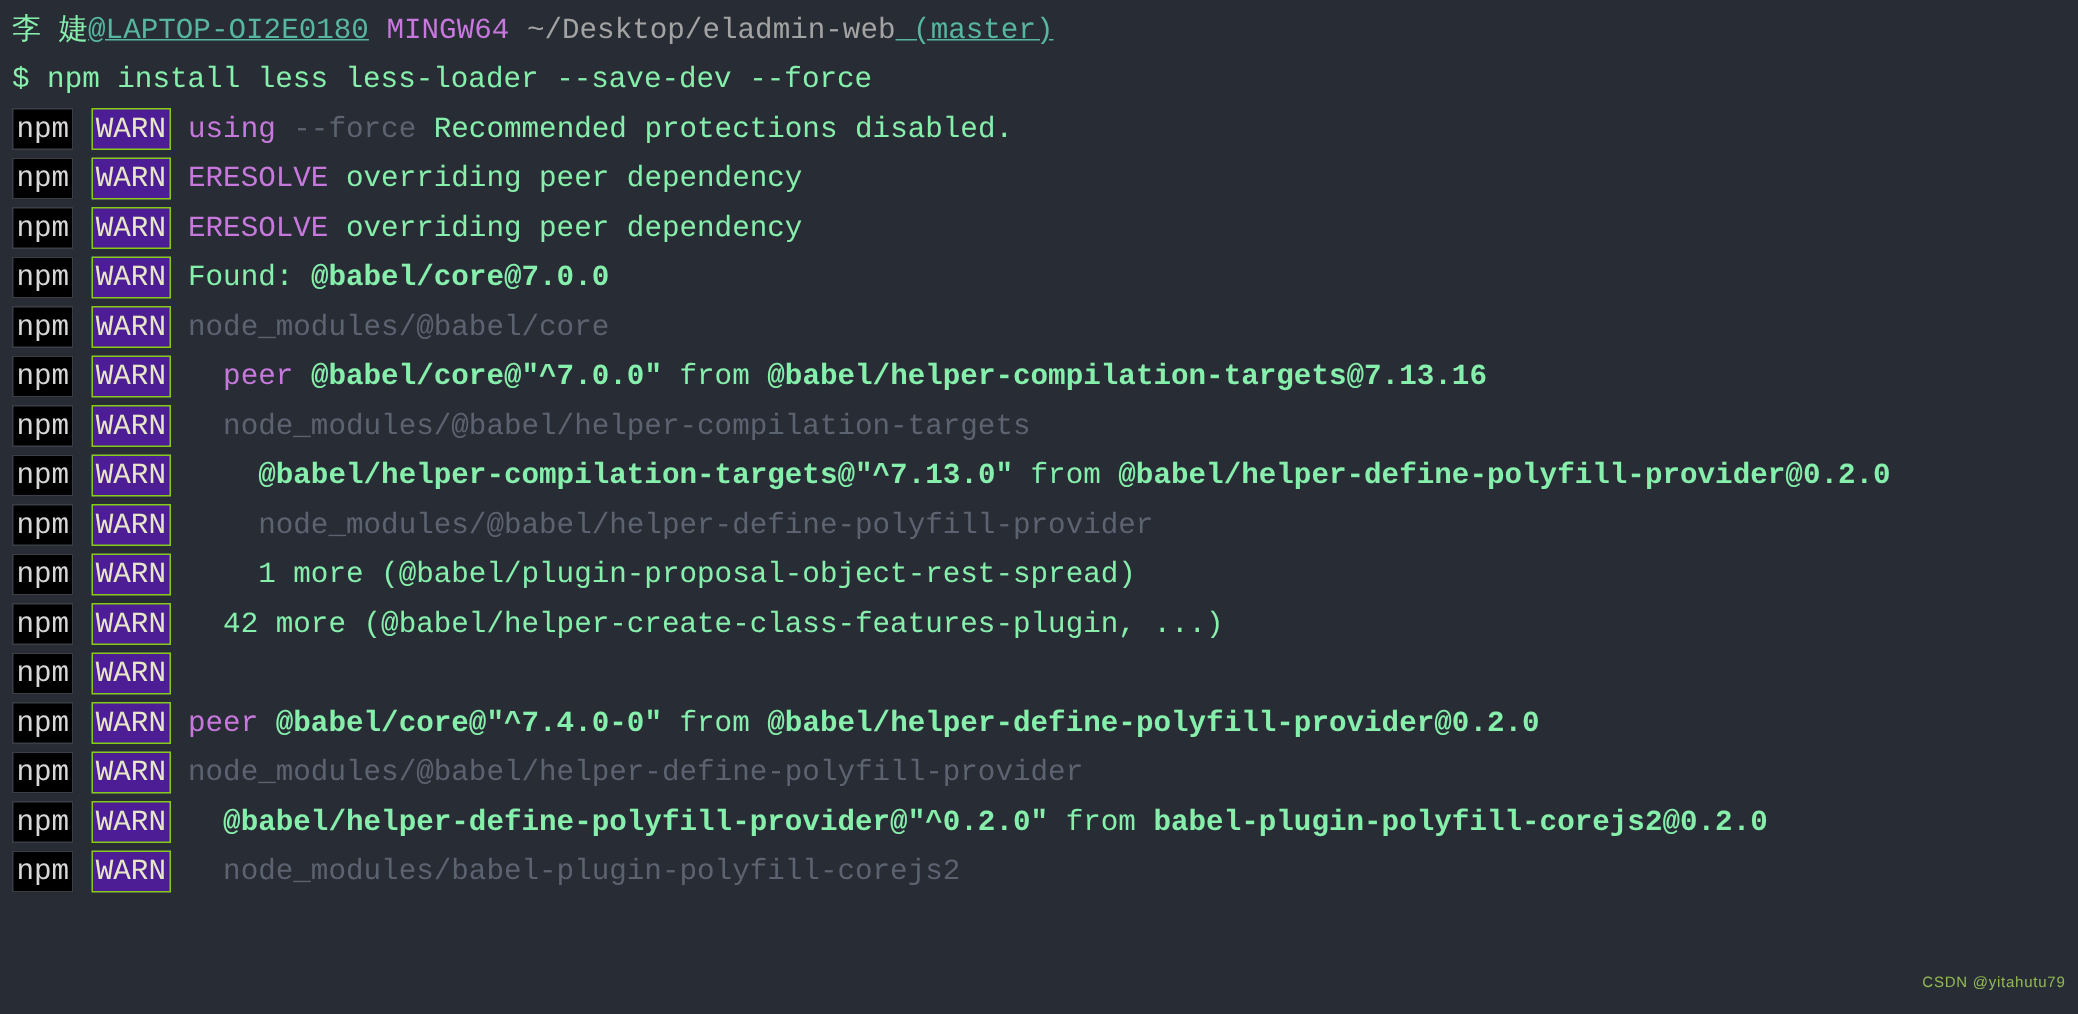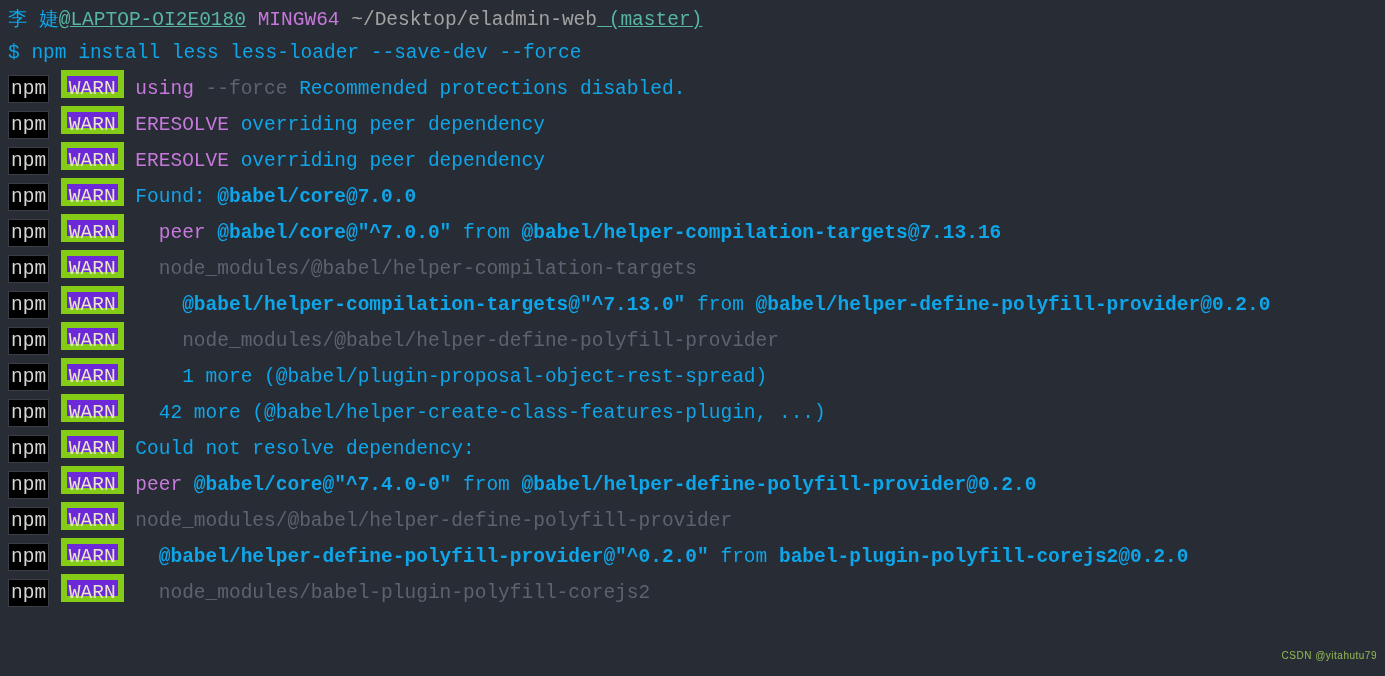--- a/index.html
+++ b/index.html
@@ -12,26 +12,26 @@
     width: 1385px;
     height: 676px;
     overflow: hidden;
     padding: 4px 8px;
     position: relative;
   }
   .prompt-line { white-space: pre; }
   .green { color: #56b6a2; text-decoration: underline; }
   .purple { color: #c678dd; }
   .yellow { color: #a3a3a3; }
-  .white { color: #0ea5e9; }
+  .white { color: #86efac; }
   .bold { font-weight: bold; }
   .dim { color: #5c6370; }
   .row { white-space: pre; }
   .bg-black { background: #000; color: #d7d7d7; padding: 0 2px; border:1px solid #3a3f47;}
-  .bg-yellow { background: #6d28d9; color: #e7e7c8; padding: 0 2px; border:6px solid #84cc16;}
+  .bg-yellow { background: #4c1d95; color: #e7e7c8; padding: 0 2px; border:1px solid #84cc16;}
   .bg-black, .bg-yellow { display:inline-block; height:28px; line-height:26px; }
   .watermark {
     position: absolute;
     right: 8px;
     bottom: 4px;
     color: #bef264;
     font-size: 10px;
     font-family: Arial, sans-serif;
     letter-spacing: .5px;
     opacity: .7;
@@ -40,25 +40,26 @@
 </head>
 <body>
 
 <div class="prompt-line"><span class="white">李 婕</span><span class="green">@LAPTOP-OI2E0180</span><span class="purple"> MINGW64</span><span class="yellow"> ~/Desktop/eladmin-web</span><span class="green"> (master)</span></div>
 <div class="row white">$ npm install less less-loader --save-dev --force</div>
 <div id="log">
     <div class="row"><span class="bg-black">npm</span> <span class="bg-yellow">WARN</span> <span class="purple">using</span><span class=""> </span><span class="dim">--force</span><span class="white"> Recommended protections disabled.</span></div>
     <div class="row"><span class="bg-black">npm</span> <span class="bg-yellow">WARN</span> <span class="purple">ERESOLVE</span><span class="white"> overriding peer dependency</span></div>
     <div class="row"><span class="bg-black">npm</span> <span class="bg-yellow">WARN</span> <span class="purple">ERESOLVE</span><span class="white"> overriding peer dependency</span></div>
     <div class="row"><span class="bg-black">npm</span> <span class="bg-yellow">WARN</span> <span class="white">Found: </span><span class="white bold">@babel/core@7.0.0</span></div>
+    <div class="row"><span class="bg-black">npm</span> <span class="bg-yellow">WARN</span> <span class="dim">node_modules/@babel/core</span></div>
     <div class="row"><span class="bg-black">npm</span> <span class="bg-yellow">WARN</span> <span class="">  </span><span class="purple">peer</span><span class=""> </span><span class="white bold">@babel/core@"^7.0.0"</span><span class="white"> from </span><span class="white bold">@babel/helper-compilation-targets@7.13.16</span></div>
     <div class="row"><span class="bg-black">npm</span> <span class="bg-yellow">WARN</span> <span class="dim">  node_modules/@babel/helper-compilation-targets</span></div>
     <div class="row"><span class="bg-black">npm</span> <span class="bg-yellow">WARN</span> <span class="">    </span><span class="white bold">@babel/helper-compilation-targets@"^7.13.0"</span><span class="white"> from </span><span class="white bold">@babel/helper-define-polyfill-provider@0.2.0</span></div>
     <div class="row"><span class="bg-black">npm</span> <span class="bg-yellow">WARN</span> <span class="dim">    node_modules/@babel/helper-define-polyfill-provider</span></div>
     <div class="row"><span class="bg-black">npm</span> <span class="bg-yellow">WARN</span> <span class="white">    1 more (@babel/plugin-proposal-object-rest-spread)</span></div>
     <div class="row"><span class="bg-black">npm</span> <span class="bg-yellow">WARN</span> <span class="white">  42 more (@babel/helper-create-class-features-plugin, ...)</span></div>
-    <div class="row"><span class="bg-black">npm</span> <span class="bg-yellow">WARN</span> <span class="white">Could not resolve dependency:</span></div>
+    <div class="row"><span class="bg-black">npm</span> <span class="bg-yellow">WARN</span> </div>
     <div class="row"><span class="bg-black">npm</span> <span class="bg-yellow">WARN</span> <span class="purple">peer</span><span class=""> </span><span class="white bold">@babel/core@"^7.4.0-0"</span><span class="white"> from </span><span class="white bold">@babel/helper-define-polyfill-provider@0.2.0</span></div>
     <div class="row"><span class="bg-black">npm</span> <span class="bg-yellow">WARN</span> <span class="dim">node_modules/@babel/helper-define-polyfill-provider</span></div>
     <div class="row"><span class="bg-black">npm</span> <span class="bg-yellow">WARN</span> <span class="">  </span><span class="white bold">@babel/helper-define-polyfill-provider@"^0.2.0"</span><span class="white"> from </span><span class="white bold">babel-plugin-polyfill-corejs2@0.2.0</span></div>
     <div class="row"><span class="bg-black">npm</span> <span class="bg-yellow">WARN</span> <span class="dim">  node_modules/babel-plugin-polyfill-corejs2</span></div>
   </div>
 <div class="watermark">CSDN @yitahutu79</div>
 
 </body></html>

